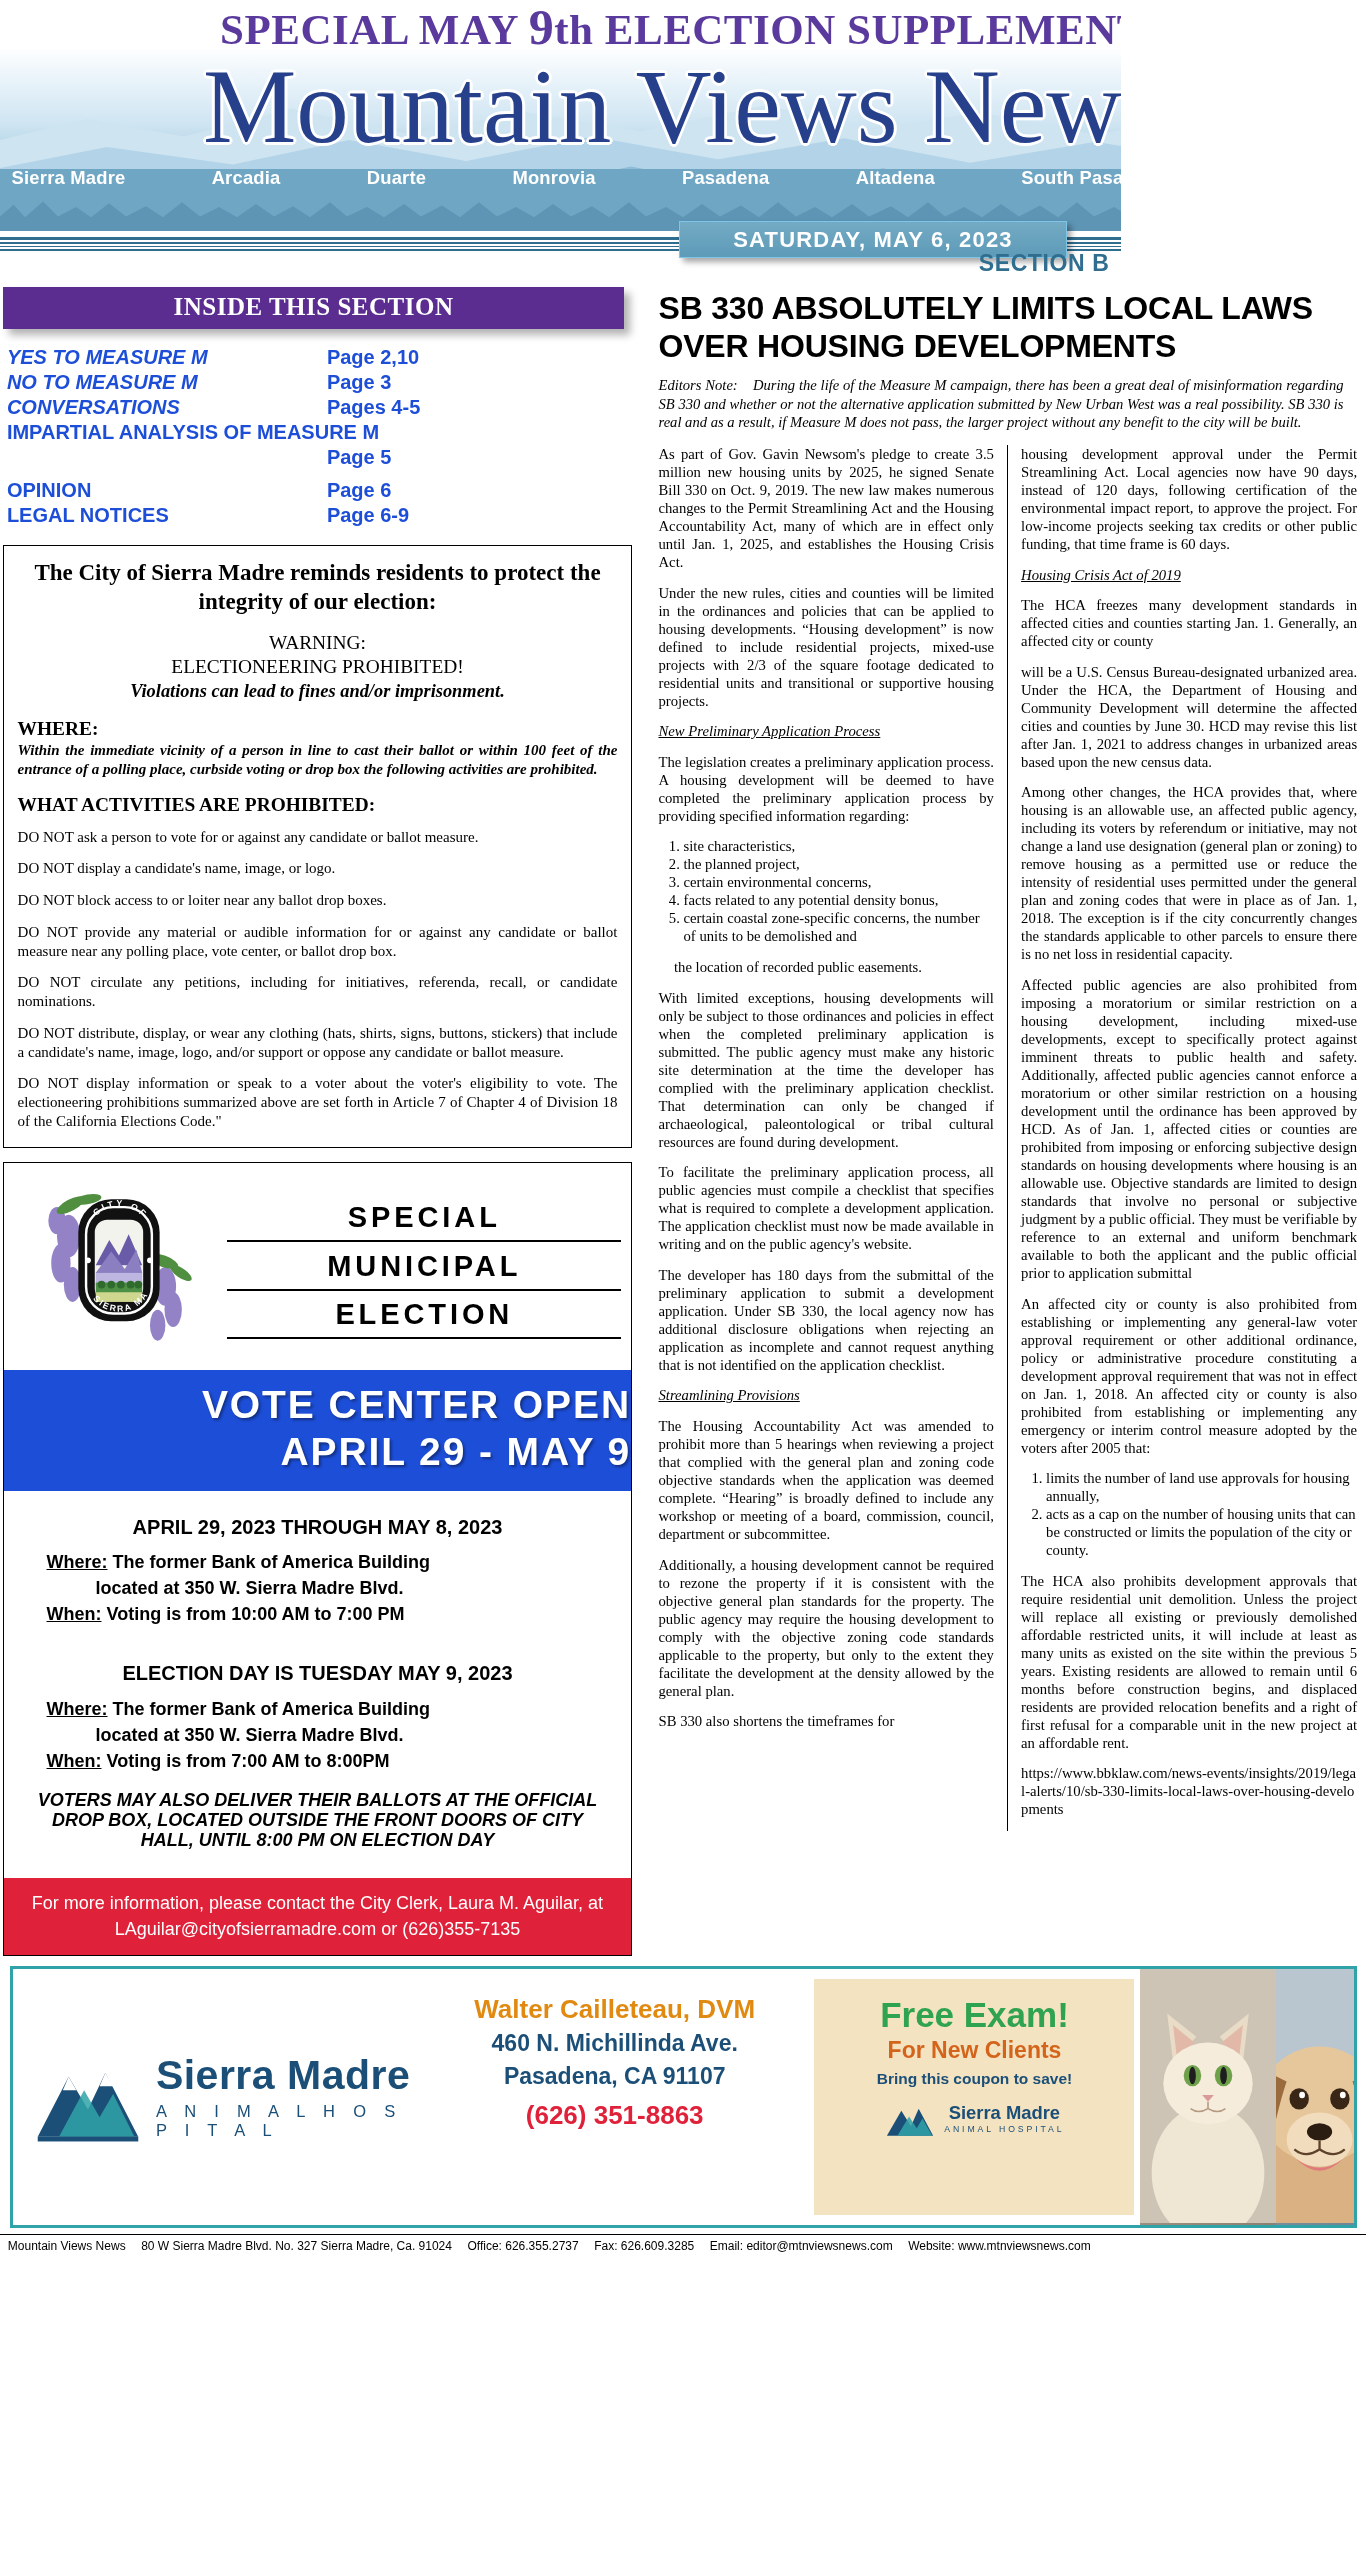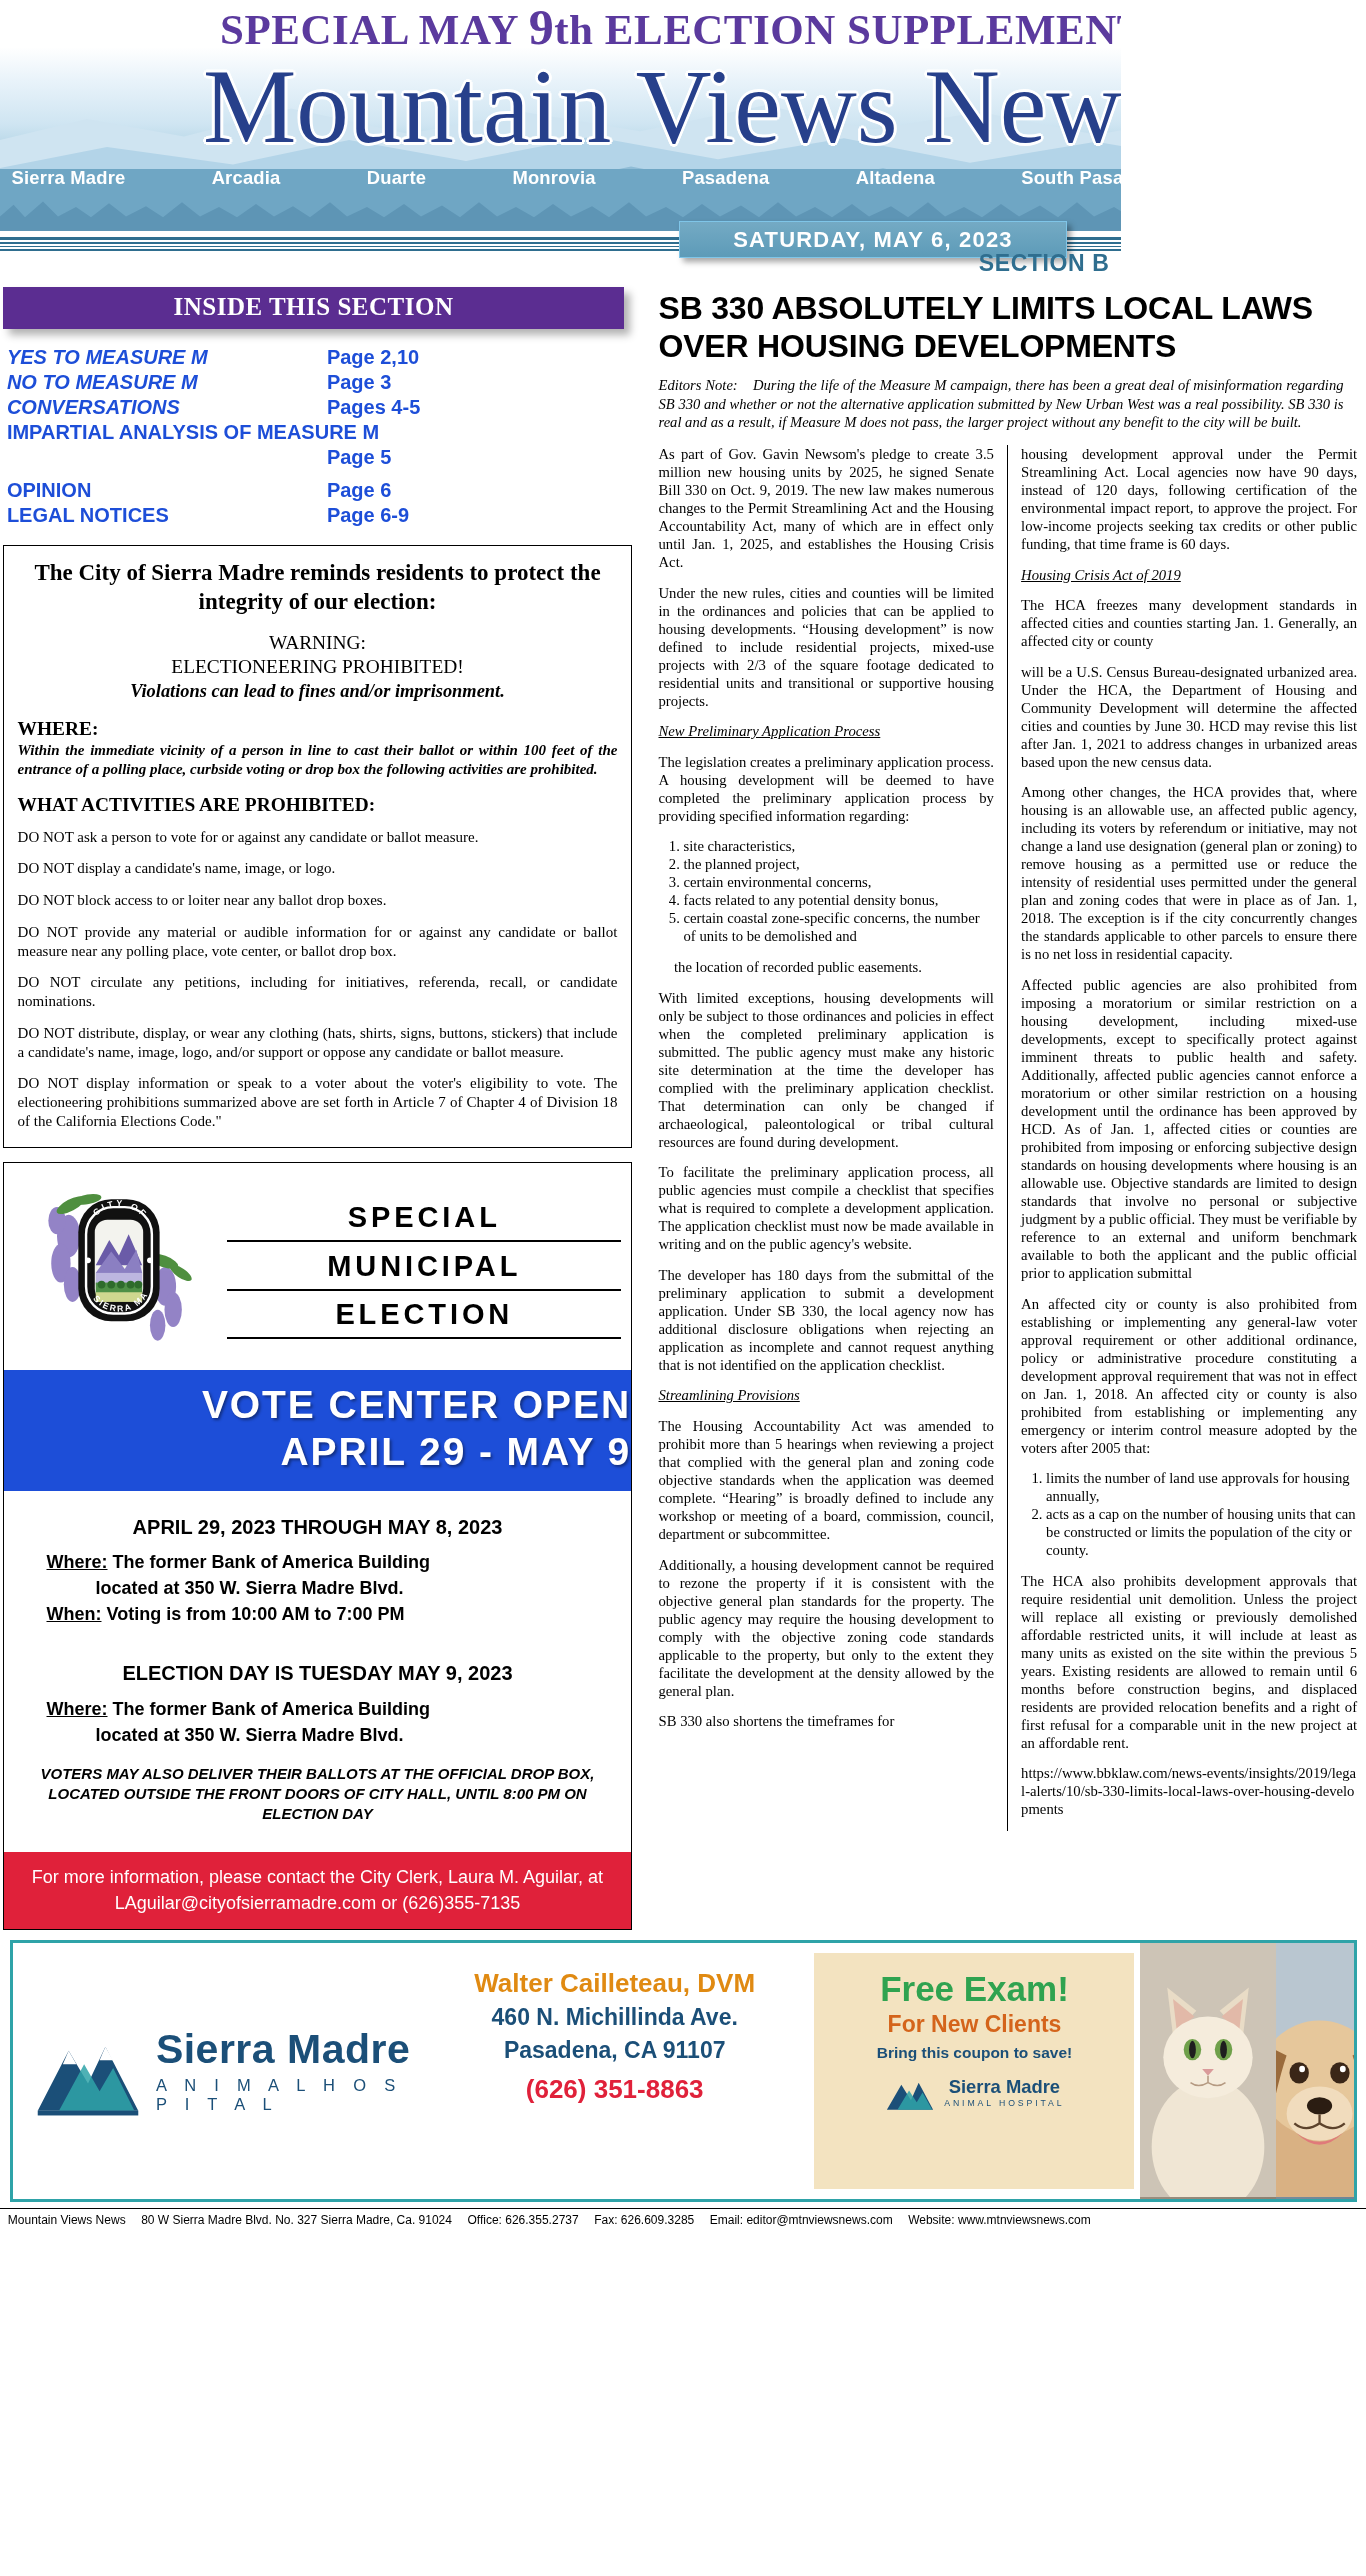--- a/index.html
+++ b/index.html
@@ -332,21 +332,21 @@
     line-height: 26px;
     padding-left: 27px;
   }
   .ei-line u { text-decoration: underline; }
   .ei-line.ind { padding-left: 76px; }
   .ei-gap { height: 35px; }
   .drop-note {
     font-family: "Liberation Sans", sans-serif;
     font-style: italic;
     font-weight: bold;
-    font-size: 15px;
+    font-size: 18px;
     line-height: 20.4px;
     text-align: center;
     padding: 0 17.5px;
     margin-top: 15.5px;
   }
   .red-band {
     background: #e0213a;
     color: #fff;
     text-align: center;
     padding: 11.6px 13.6px 13.6px;
@@ -734,20 +734,21 @@
         <div class="ei-head">APRIL 29, 2023 THROUGH MAY 8, 2023</div>
         <div class="ei-line"><u>Where:</u><span> The former Bank of America Building</span></div>
         <div class="ei-line ind">located at 350 W. Sierra Madre Blvd.</div>
         <div class="ei-line"><u>When:</u><span> Voting is from 10:00 AM to 7:00 PM</span></div>
 
         <div class="ei-gap"></div>
 
         <div class="ei-head">ELECTION DAY IS TUESDAY MAY 9, 2023</div>
         <div class="ei-line"><u>Where:</u><span> The former Bank of America Building</span></div>
         <div class="ei-line ind">located at 350 W. Sierra Madre Blvd.</div>
+        <div class="ei-line"><u>When:</u><span> Voting is from 7:00 AM to 8:00PM</span></div>
 
         <div class="drop-note">VOTERS MAY ALSO DELIVER THEIR BALLOTS AT THE OFFICIAL DROP BOX, LOCATED OUTSIDE THE FRONT DOORS OF CITY HALL, UNTIL 8:00 PM ON ELECTION DAY</div>
       </div>
 
       <div class="red-band">
         <span>For more information, please contact the City Clerk, Laura M. Aguilar, at</span>
         <span>LAguilar@cityofsierramadre.com or (626)355-7135</span>
       </div>
     </div>
   </div>

